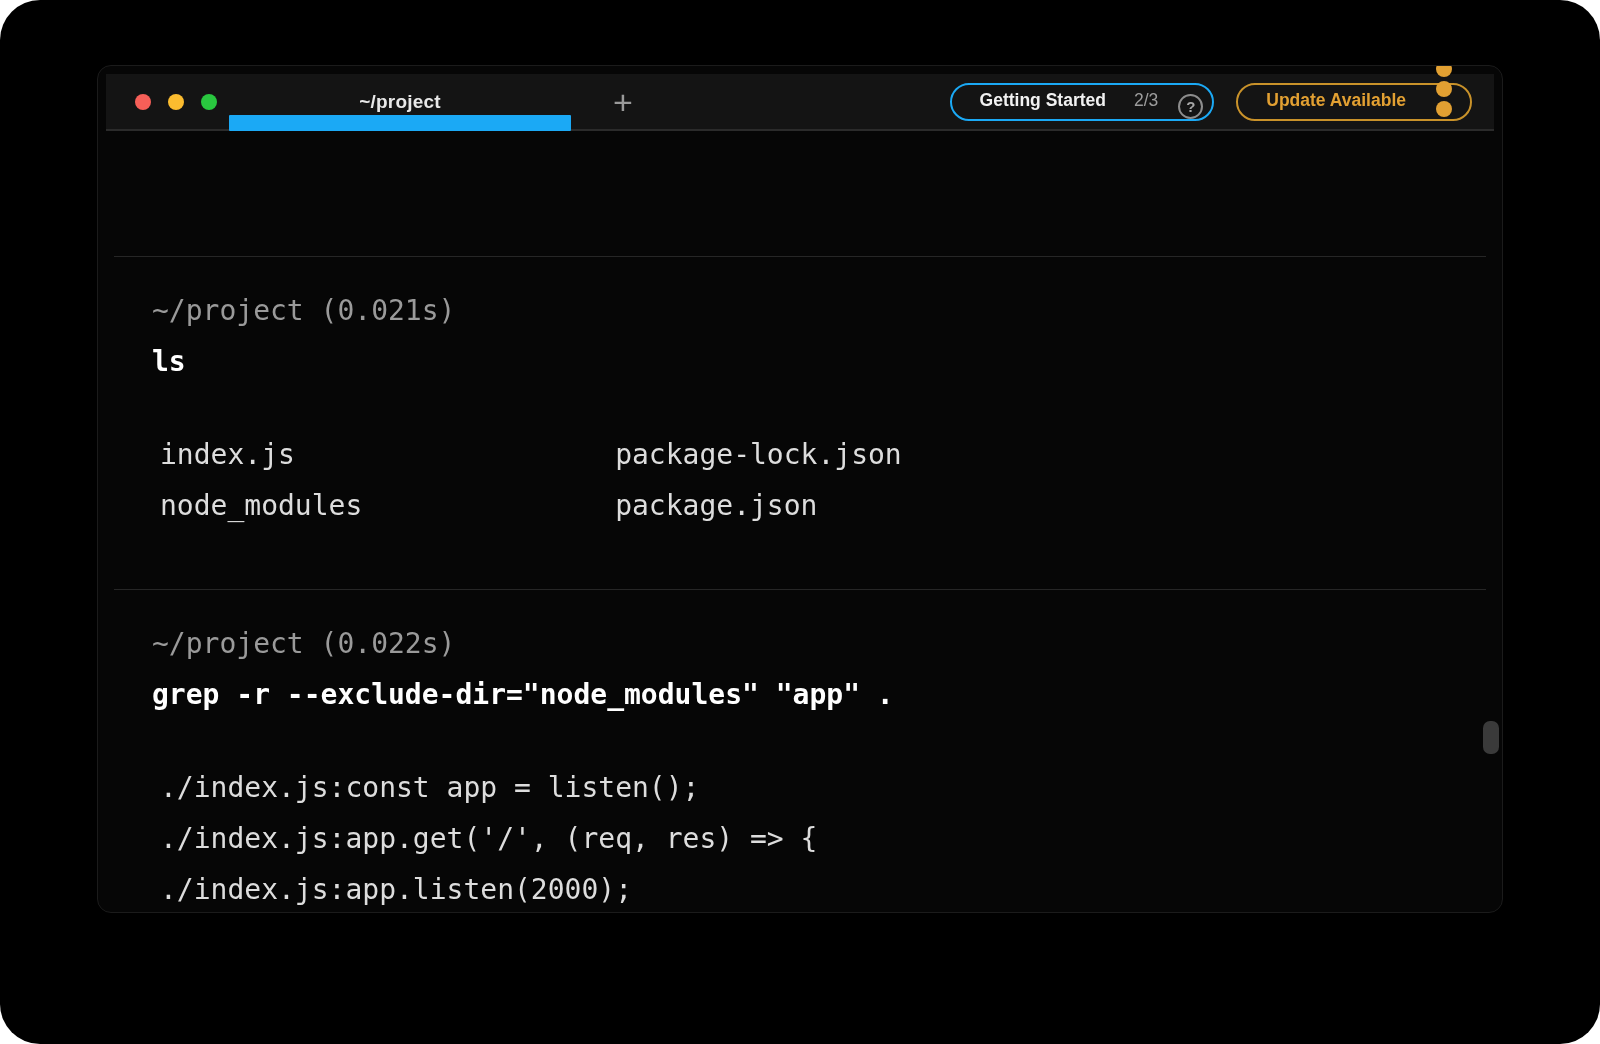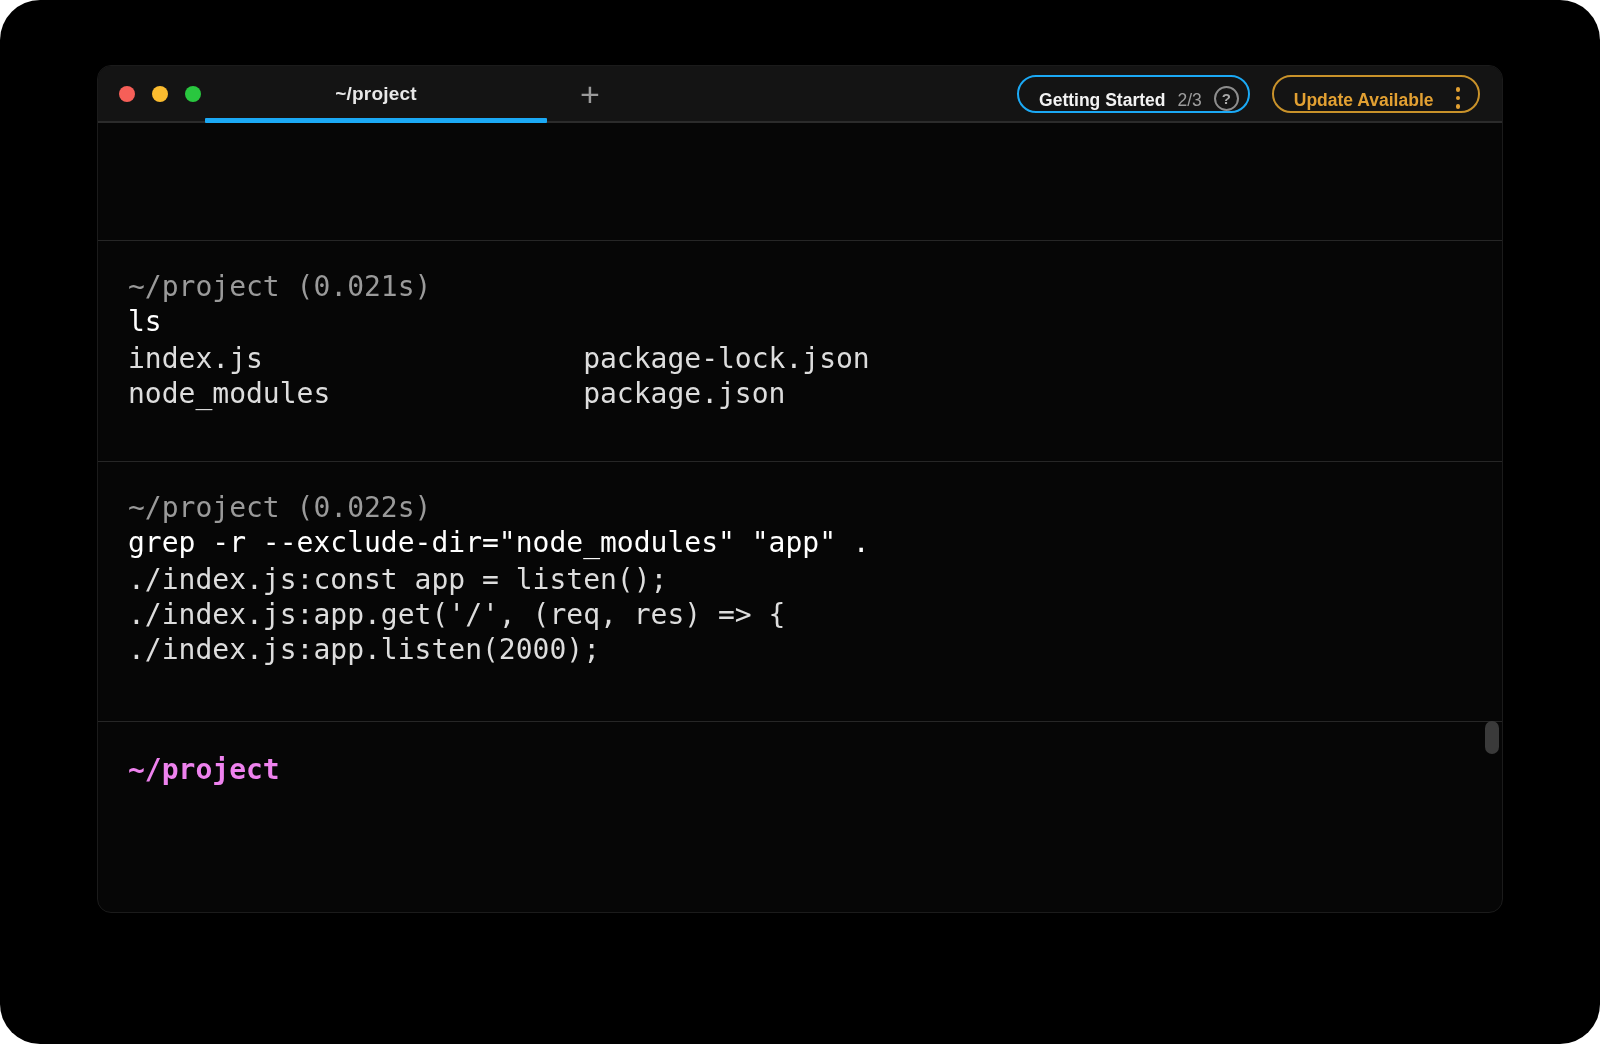--- a/index.html
+++ b/index.html
@@ -1,15 +1,15 @@
 <!DOCTYPE html>
 <html style="--accent-blue: #1ba9f5; --accent-orange: #e2a032; --prompt-magenta: #ee82ee; --traffic-red: #f65f58; --traffic-yellow: #fbbc2f; --traffic-green: #29c73f; --command-white: #ffffff; --output-gray: #dddddd; --header-gray: #9a9a9a;"><head>
 <meta charset="utf-8">
 <style>
-  * { margin: 0; padding: 0; box-sizing: border-box; }
+  * { margin: 0; padding: 8px; box-sizing: border-box; }
   html, body { width: 1600px; height: 1044px; background: #ffffff; overflow: hidden; }
   body { font-family: "Liberation Sans", sans-serif; }
 
   .screen {
     position: absolute; left: 0; top: 0; width: 1600px; height: 1044px;
     background: #000000; border-radius: 40px;
   }
 
   .window {
     position: absolute; left: 97px; top: 65px; width: 1406px; height: 848px;
@@ -75,22 +75,22 @@
 
   
   .content {
     position: relative; height: 789px;
     font-family: "DejaVu Sans Mono", monospace; font-size: 28px; line-height: 35px;
   }
   .scroll-spacer { height: 117px; }
 
   .block { border-top: 1px solid #262626; padding: 28px 30px 50px; }
   .block-header { color: var(--header-gray); white-space: pre; }
-  .block-command { color: var(--command-white); font-weight: 400; white-space: pre; }
-  .block-output { margin-top: 2px; color: var(--output-gray); }
+  .block-command { color: var(--command-white); font-weight: 700; white-space: pre; }
+  .block-output { margin-top: 34px; color: var(--output-gray); }
   .output-line { white-space: pre; }
   .block-2 { padding-bottom: 54px; }
 
   .prompt-block { border-top: 1px solid #262626; padding: 30px 30px 0; }
   .prompt-path { color: var(--prompt-magenta); font-weight: 700; white-space: pre; }
 
   .scrollbar-thumb {
     position: absolute; right: 3px; top: 655px; width: 14px; height: 33px;
     background: #3a3a3a; border-radius: 7px;
   }

